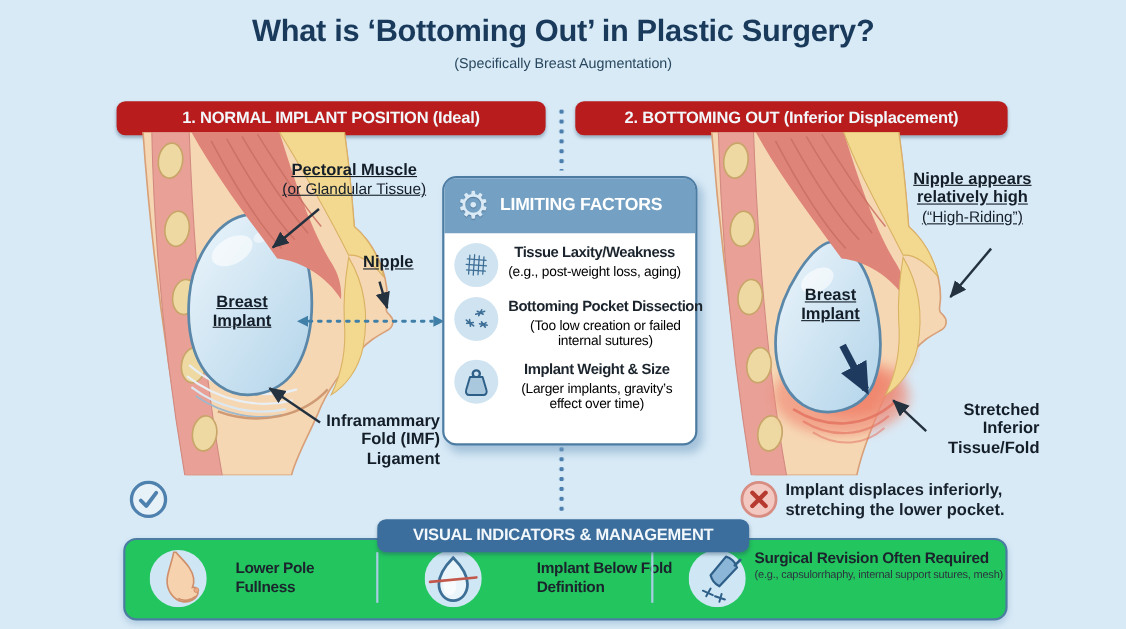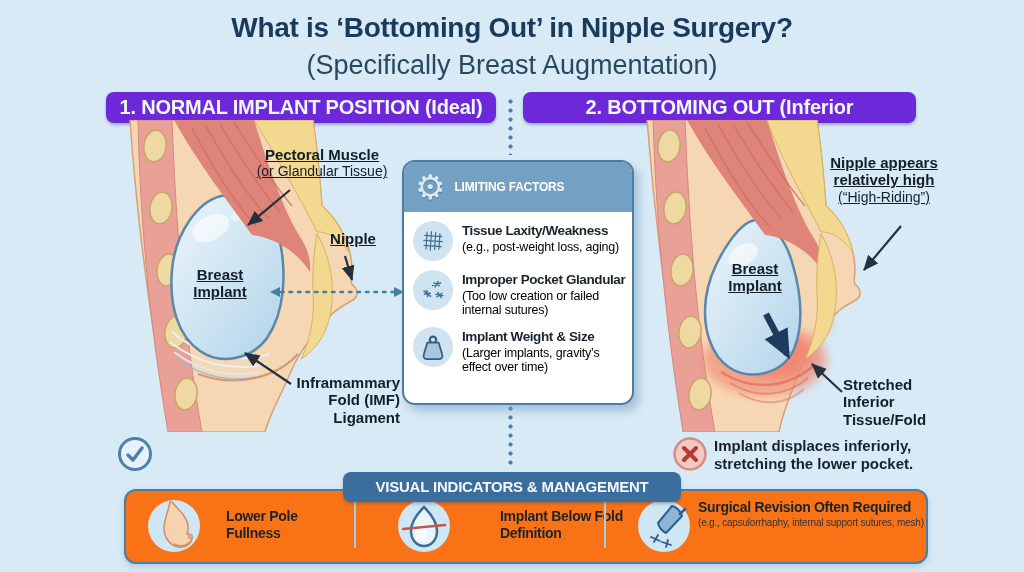--- a/index.html
+++ b/index.html
@@ -2,24 +2,24 @@
 <html><head>
 <meta charset="utf-8">
 <style>
   html,body{margin:0;padding:0;background:#c7dff0;}
   .stage{position:relative;width:1024px;height:572px;background:#d8eaf6;overflow:hidden;
          font-family:"Liberation Sans",sans-serif;color:#16212c;}
   .abs{position:absolute;}
   
   .title{left:0;top:12px;width:1024px;text-align:center;font-size:28px;font-weight:700;
          color:#1a3a5c;letter-spacing:-0.3px;}
-  .subtitle{left:0;top:50px;width:1024px;text-align:center;font-size:27px;color:#29485f;}
-  
-  .pill{height:31px;line-height:31px;text-align:center;background:#6d28d9;color:#f2f7fb;
-        font-size:20px;font-weight:700;border-radius:8px;letter-spacing:-0.2px;
+  .subtitle{left:0;top:50px;width:1024px;text-align:center;font-size:13px;color:#29485f;}
+  
+  .pill{height:31px;line-height:31px;text-align:center;background:#b91c1c;color:#f2f7fb;
+        font-size:15px;font-weight:700;border-radius:8px;letter-spacing:-0.2px;
         box-shadow:0 2px 3px rgba(40,70,100,.35);}
   .pill-left{left:106px;top:92px;width:390px;}
   .pill-right{left:523px;top:92px;width:393px;}
   
   .vdots{width:5px;background-image:radial-gradient(circle,#4c7fae 1.9px,rgba(0,0,0,0) 2.3px);
          background-size:5px 9px;background-repeat:repeat-y;background-position:center top;}
   
   .anat{z-index:1;}
   .overlay{z-index:4;pointer-events:none;}
   
@@ -27,46 +27,46 @@
   .b{font-weight:700;font-size:15px;display:block;}
   .r{font-weight:400;font-size:14px;display:block;}
   .ctr{text-align:center;text-decoration:underline;}
   
   .cbox{left:402px;top:160px;width:228px;height:241px;background:#ffffff;z-index:6;
         border:2.5px solid #4d7ca3;border-radius:13px;box-shadow:5px 6px 8px rgba(120,160,195,.55);}
   .cbox-head{height:50px;background:#74a0c3;border-radius:10px 10px 0 0;display:flex;
              align-items:center;gap:9px;padding-left:11px;}
   .gear{font-family:"DejaVu Sans",sans-serif;font-size:34px;color:#d9eaf6;line-height:1;
         text-shadow:0 1px 1px rgba(30,60,90,.4);}
-  .cbox-head-text{color:#ffffff;font-size:12px;font-weight:700;line-height:1.18;letter-spacing:-0.2px;}
+  .cbox-head-text{color:#ffffff;font-size:16px;font-weight:700;line-height:1.18;letter-spacing:-0.2px;}
   .cbox-body{padding:9px 9px 0 9px;}
-  .citem{display:flex;align-items:flex-start;gap:9px;margin-bottom:9px;}
+  .citem{display:flex;align-items:flex-start;gap:9px;margin-bottom:9px;text-align:center;}
   .cicon{flex:0 0 40px;width:40px;height:40px;border-radius:50%;background:#cfe3f1;display:flex;
          align-items:center;justify-content:center;}
   .ctitle{font-size:13.5px;font-weight:700;white-space:nowrap;letter-spacing:-0.4px;color:#1b242d;}
   .csub{font-size:12.5px;color:#000000;line-height:1.14;letter-spacing:-0.2px;margin-top:1px;}
   
   .note-text{font-size:15px;font-weight:700;line-height:1.22;color:#18222d;}
   
-  .bpanel{left:124px;top:489px;width:800px;height:71px;background:#f97316;z-index:2;
+  .bpanel{left:112px;top:489px;width:800px;height:71px;background:#22c55e;z-index:2;
           border:2.5px solid #4d7ca3;border-radius:12px;box-shadow:0 3px 6px rgba(120,160,195,.4);}
   .bpill{left:343px;top:472px;width:338px;height:30px;line-height:30px;z-index:7;text-align:center;
          background:#3c6e9d;color:#f2f7fb;font-weight:700;font-size:15px;border-radius:8px;
          letter-spacing:-0.2px;box-shadow:0 2px 3px rgba(40,70,100,.35);}
   .bdiv{position:absolute;width:2px;top:11px;height:46px;background:#a9cee3;}
   .btitle{font-size:14px;font-weight:700;line-height:1.18;letter-spacing:-0.3px;color:#1b242d;}
   .bsub{font-size:10px;line-height:1.16;letter-spacing:-0.2px;color:#2c353f;margin-top:1px;}
   .bicon{position:absolute;width:52px;height:52px;}
 </style>
 </head>
 <body>
 
 <div class="stage">
 
-  <div class="abs title">What is ‘Bottoming Out’ in Nipple Surgery?</div>
+  <div class="abs title">What is ‘Bottoming Out’ in Plastic Surgery?</div>
   <div class="abs subtitle">(Specifically Breast Augmentation)</div>
 
   <div class="abs pill pill-left">1. NORMAL IMPLANT POSITION (Ideal)</div>
   <div class="abs pill pill-right">2. BOTTOMING OUT (Inferior Displacement)</div>
 
   <div class="abs vdots" style="left:508px;top:97px;height:58px;"></div>
   <div class="abs vdots" style="left:508px;top:404px;height:62px;"></div>
 
   <svg class="abs anat" style="left:108px;top:120px;" width="296" height="312" viewBox="0 0 296 312">
     <defs>
@@ -173,21 +173,21 @@
   </div>
   <div class="lbl ctr b" style="left:317px;top:230px;width:72px;">Nipple</div>
   <div class="lbl ctr b" style="left:183px;top:266px;width:74px;">Breast Implant</div>
   <div class="lbl b" style="left:288px;top:374px;width:112px;text-align:right;">Inframammary Fold (IMF) Ligament</div>
 
   <div class="lbl ctr" style="left:818px;top:154px;width:132px;">
     <span class="b">Nipple appears relatively high</span>
     <span class="r">(“High-Riding”)</span>
   </div>
   <div class="lbl ctr b" style="left:718px;top:260px;width:74px;">Breast Implant</div>
-  <div class="lbl b" style="left:843px;top:376px;width:102px;">Stretched Inferior Tissue/Fold</div>
+  <div class="lbl b" style="left:843px;top:364px;width:102px;text-align:right;">Stretched Inferior Tissue/Fold</div>
 
   <svg class="abs" style="left:117px;top:436px;" width="36" height="36" viewBox="0 0 36 36">
     <circle cx="18" cy="18" r="15.5" fill="#e7f1f8" stroke="#4e81ad" stroke-width="3"></circle>
     <path d="M11,19 L16,24 L25,12" fill="none" stroke="#4e81ad" stroke-width="3.5" stroke-linecap="round" stroke-linejoin="round"></path>
   </svg>
 
   <svg class="abs" style="left:672px;top:436px;" width="36" height="36" viewBox="0 0 36 36">
     <circle cx="18" cy="18" r="15.5" fill="#f3c8c1" stroke="#d88d83" stroke-width="2.5"></circle>
     <path d="M12,12 L24,24 M24,12 L12,24" stroke="#b63a2f" stroke-width="4" stroke-linecap="round"></path>
   </svg>
@@ -225,21 +225,21 @@
             <g transform="translate(26,13) rotate(-18)">
                   <path d="M-6,0 H6 M-3,-3 L3,3 M3,-3 L-3,3"></path>
                 </g>
             <g transform="translate(30,28) rotate(10)">
                   <path d="M-5,0 H5 M-3,-3 L3,3 M3,-3 L-3,3"></path>
                 </g>
               </g>
             </svg>
         </span>
         <span>
-          <span class="ctitle">Improper Pocket Glandular</span>
+          <span class="ctitle">Bottoming Pocket Dissection</span>
           <span class="csub" style="display:block">(Too low creation or failed internal sutures)</span>
         </span>
       </div>
       <div class="citem">
         <span class="cicon">
           <svg width="30" height="30" viewBox="0 0 42 42">
             <circle cx="21" cy="11" r="4.5" fill="none" stroke="#2e5f88" stroke-width="3"></circle>
             <path d="M13,15 H29 L34,32 C35,35 33,38 30,38 H12 C9,38 7,35 8,32 Z" fill="#a9c8de" stroke="#2e5f88" stroke-width="2.5" stroke-linejoin="round"></path>
             </svg>
         </span>

